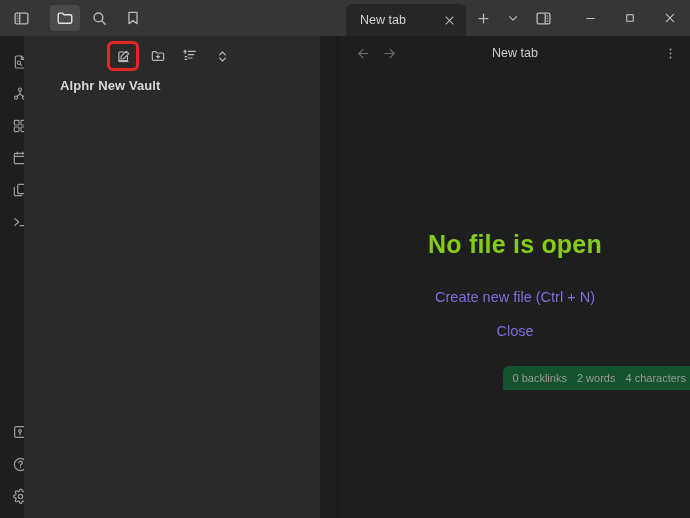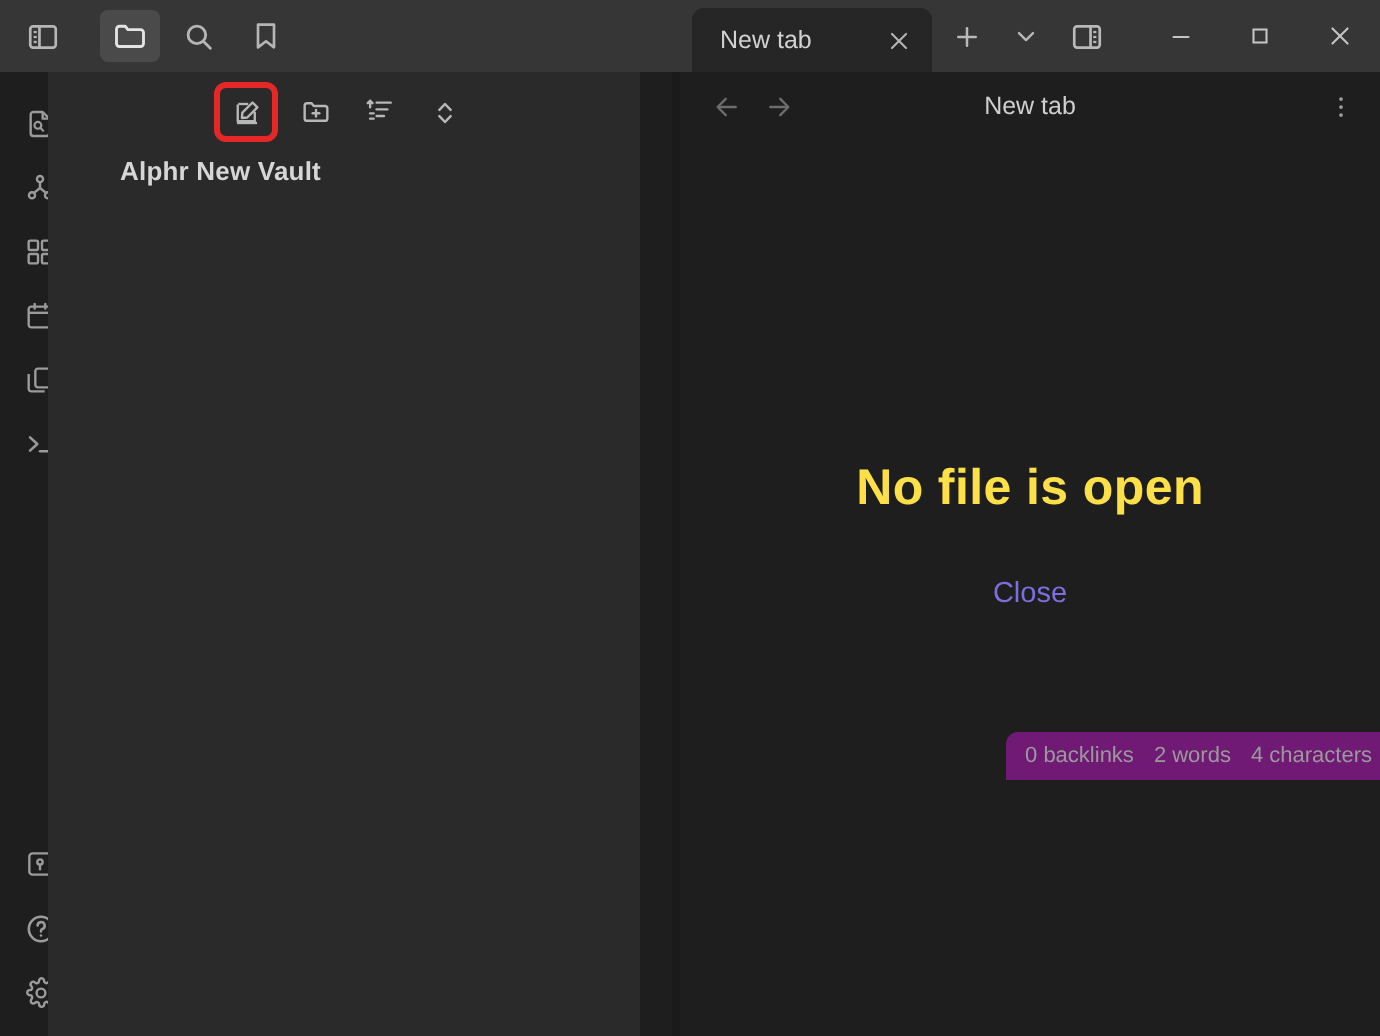--- a/index.html
+++ b/index.html
@@ -217,39 +217,39 @@
     display: flex;
     flex-direction: column;
     align-items: center;
     justify-content: flex-start;
     padding-top: 160px;
     box-sizing: border-box;
   }
   .empty-title {
     font-size: 25px;
     font-weight: bold;
-    color: #fde047;
+    color: #84cc16;
     margin-bottom: 30px;
     letter-spacing: .2px;
   }
   .empty-link {
     font-size: 14.5px;
     color: #7d6ede;
     margin-bottom: 18px;
   }
   .empty-link.second { margin-bottom: 0; }
 
   
   .statusbar {
     position: absolute;
     right: 0; bottom: 0;
     height: 24px;
     display: flex;
     align-items: center;
-    background: #701a75;
+    background: #14532d;
     border-radius: 6px 0 0 0;
     padding: 0 4px 0 10px;
     box-sizing: border-box;
   }
   .status-item {
     font-size: 11px;
     color: #9a9a9a;
     margin-right: 10px;
     white-space: nowrap;
   }
@@ -540,20 +540,21 @@
             <circle cx="12" cy="5.6" r="1.5"></circle>
             <circle cx="12" cy="12" r="1.5"></circle>
             <circle cx="12" cy="18.4" r="1.5"></circle>
           </svg>
         </span>
       </div>
     </div>
 
     <div class="empty-state">
       <div class="empty-title">No file is open</div>
+      <div class="empty-link">Create new file (Ctrl + N)</div>
       <div class="empty-link second">Close</div>
     </div>
 
     <div class="statusbar">
       <span class="status-item">0 backlinks</span>
       <span class="status-item">2 words</span>
       <span class="status-item">4 characters</span>
     </div>
 
   </div>

